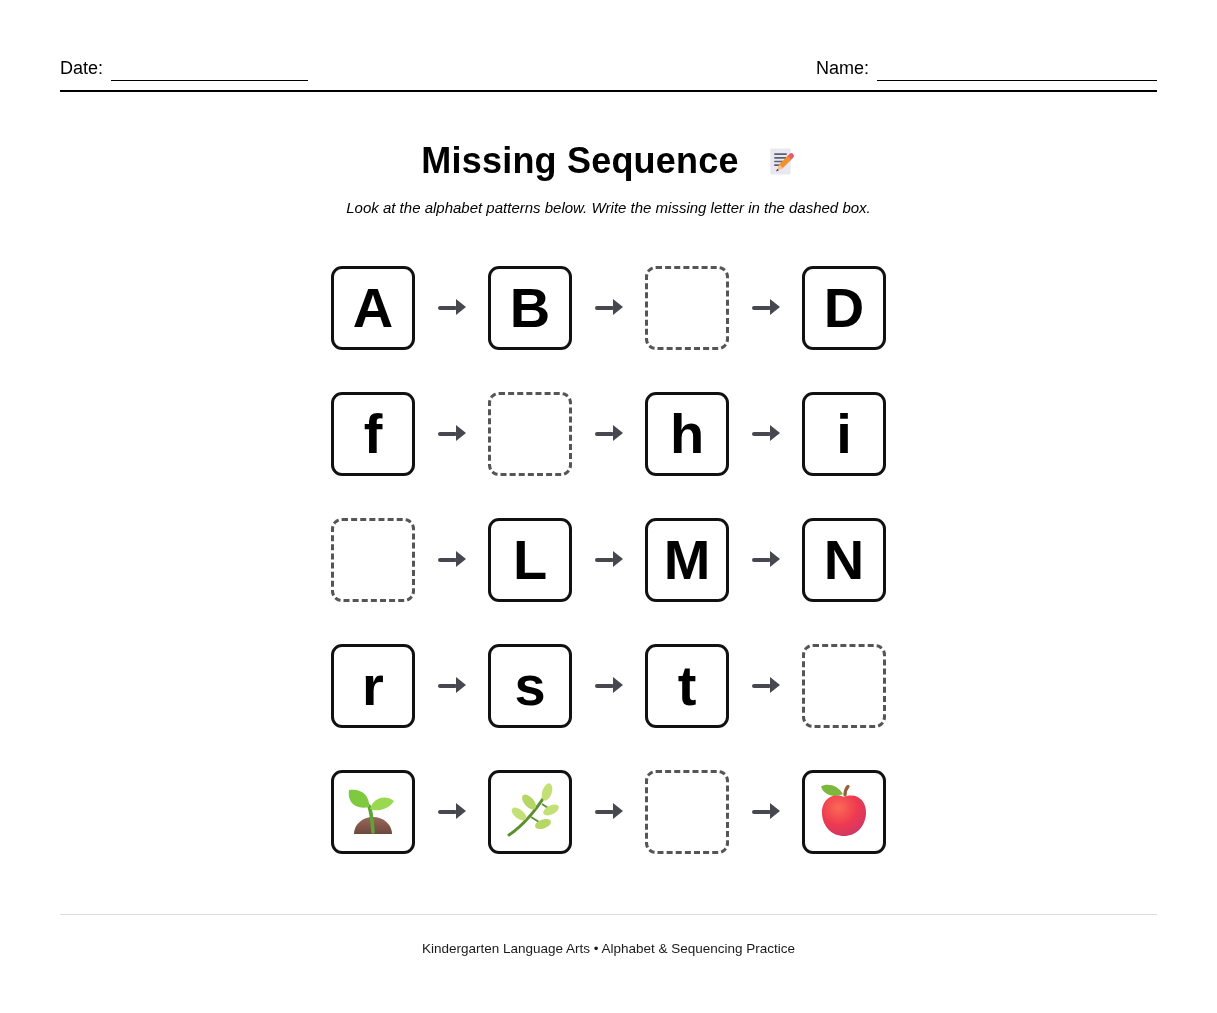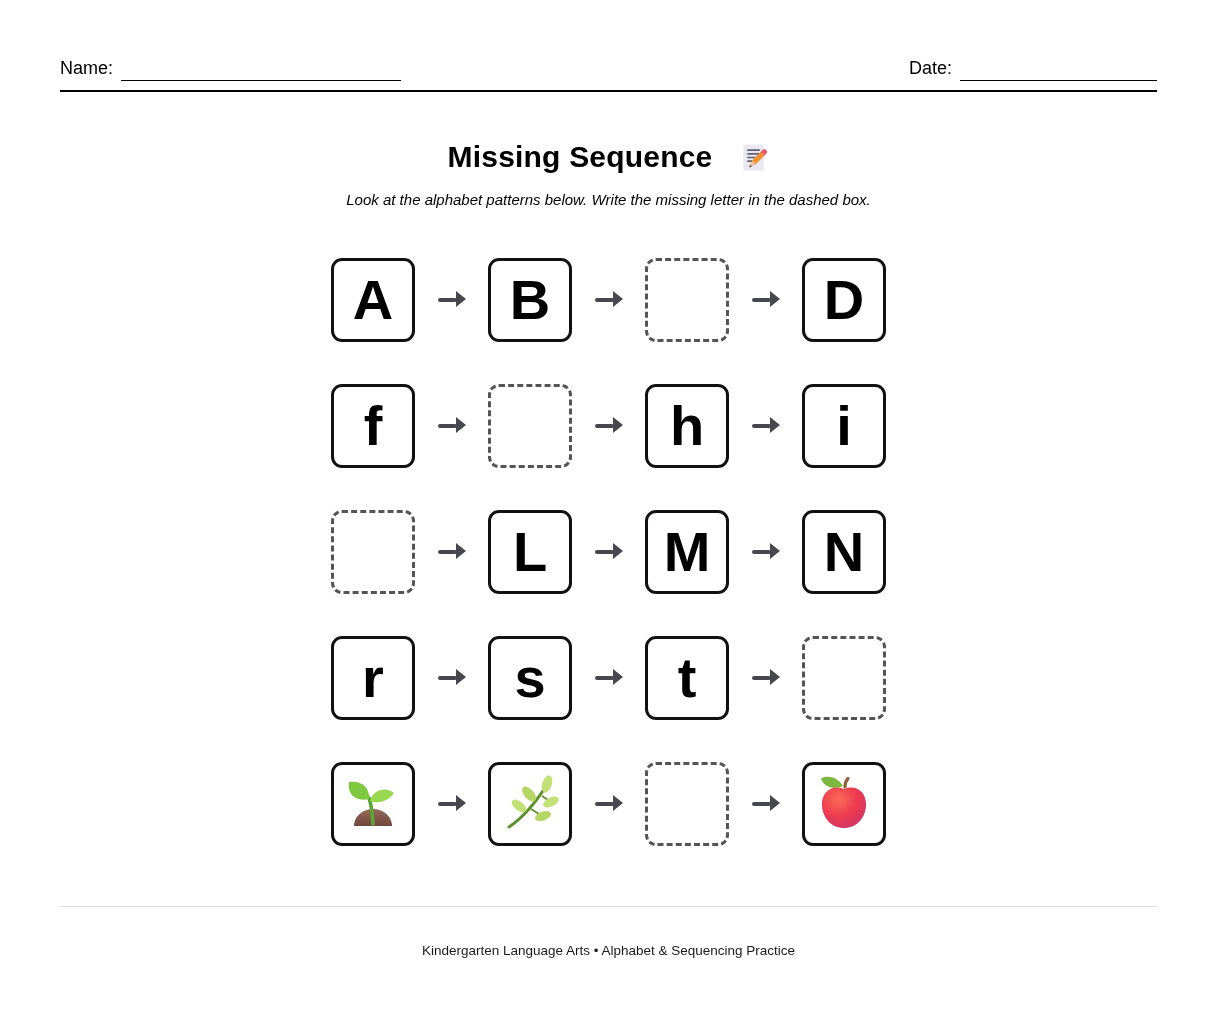--- a/index.html
+++ b/index.html
@@ -23,21 +23,21 @@
     border-bottom: 1.6px solid #000; margin-left: 8px;
   }
   .name-line { width: 280px; }
   .date-line { width: 197px; }
   .head-rule { border: none; border-top: 2.6px solid #000; margin-top: 9px; }
 
   
   .title-wrap { text-align: center; margin-top: 48px; }
   .title {
     display: inline-flex; align-items: center; gap: 26px;
-    font-size: 30px; font-weight: 700; letter-spacing: 0.2px;
+    font-size: 36px; font-weight: 700; letter-spacing: 0.2px;
   }
   .title-icon svg { display: block; }
   .instruction {
     text-align: center; font-style: italic;
     font-size: 15px; color: #000000; margin-top: 17px;
   }
 
   
   .worksheet {
     margin-top: 50px;
@@ -62,35 +62,35 @@
   }
   .arrow::after {
     content: ""; position: absolute; right: 1px; top: 2.2px;
     border-left: 10px solid #47474f;
     border-top: 8.8px solid transparent;
     border-bottom: 8.8px solid transparent;
   }
 
   
   .foot-rule { border: none; border-top: 1px solid #ddd; margin-top: 60px; }
-  .footer-text { text-align: center; font-size: 13.5px; color: #1a1a1a; margin-top: 36px; }
+  .footer-text { text-align: center; font-size: 13.5px; color: #1a1a1a; margin-top: 26px; }
 </style>
 </head>
 <body>
 
 <div class="page">
 
   <div class="head-row">
     <div class="head-field">
+      <span class="head-label">Date:</span>
+      <span class="write-line date-line"></span>
+    </div>
+    <div class="head-field">
       <span class="head-label">Name:</span>
       <span class="write-line name-line"></span>
-    </div>
-    <div class="head-field">
-      <span class="head-label">Date:</span>
-      <span class="write-line date-line"></span>
     </div>
   </div>
   <hr class="head-rule">
 
   <div class="title-wrap">
     <h1 class="title">
       <span>Missing Sequence</span>
       <span class="title-icon">
         <svg width="31" height="31" viewBox="0 0 32 32">
           <path d="M7 2.5 h18 a1.5 1.5 0 0 1 1.5 1.5 v24 a1.5 1.5 0 0 1 -1.5 1.5 h-18 a1.5 1.5 0 0 1 -1.5 -1.5 v-24 a1.5 1.5 0 0 1 1.5 -1.5 z" fill="#e9e7f1"></path>

